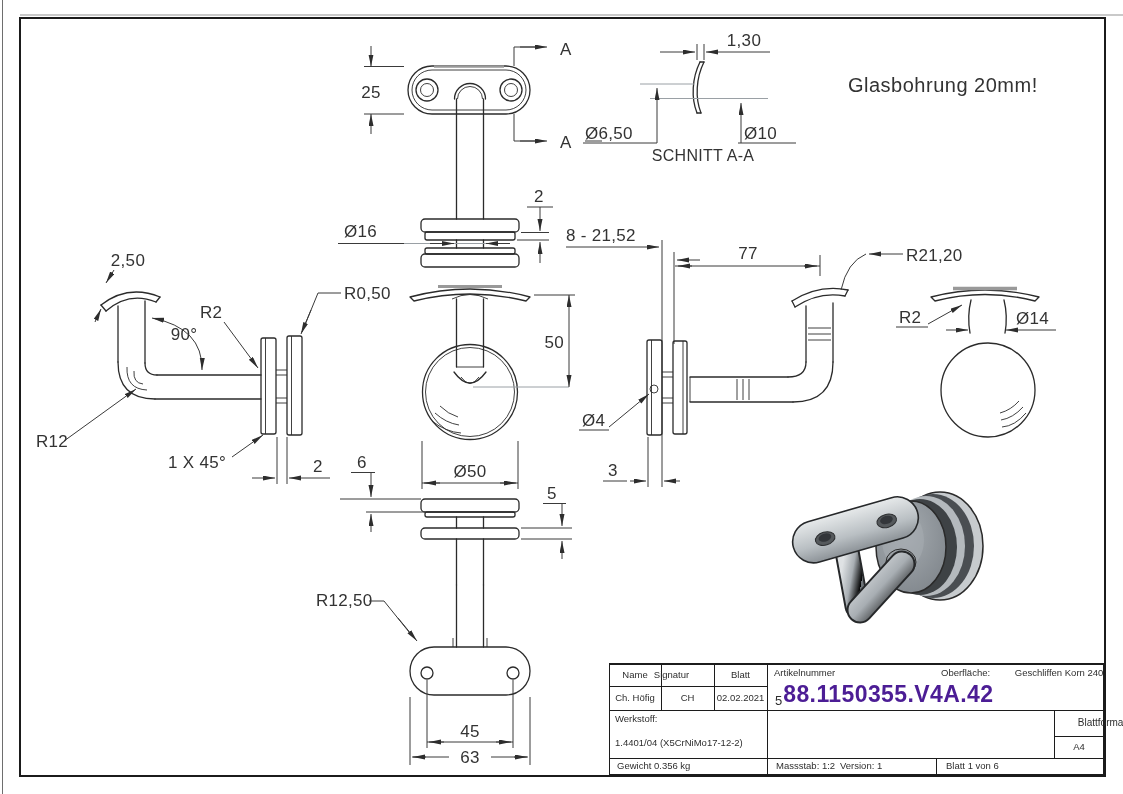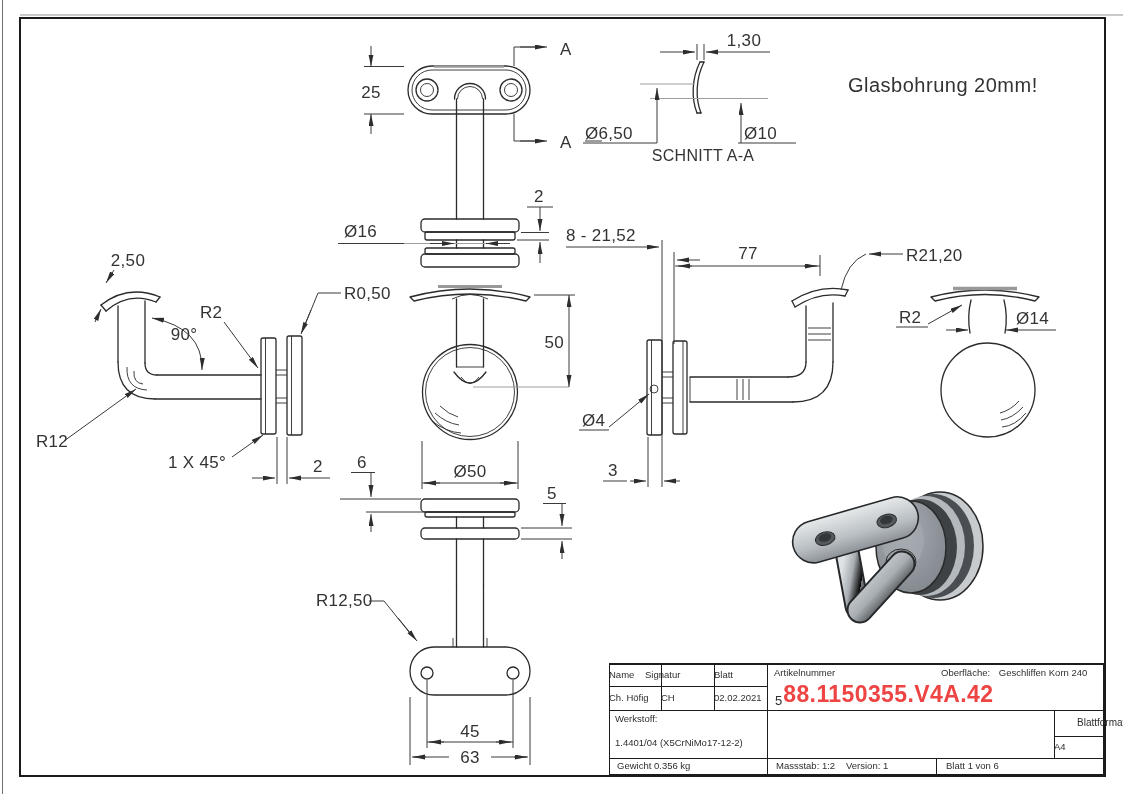--- a/index.html
+++ b/index.html
@@ -15,22 +15,22 @@
   .sec{font-size:16px;}
   .note{font-size:20px;letter-spacing:.5px;}
   .ol{fill:none;stroke:#2b2b2b;stroke-width:1.3;stroke-linejoin:round;stroke-linecap:round;}
   .tl{fill:none;stroke:#2b2b2b;stroke-width:.9;stroke-linejoin:round;}
   .dl{fill:none;stroke:#3a3a3a;stroke-width:1;}
   .gl{fill:none;stroke:#9aa0a5;stroke-width:1;}
   
   .tb{position:absolute;left:609px;top:663px;width:495px;height:112px;color:#2e2e2e;}
   .tb .ln{position:absolute;background:#1c1c1c;}
   .tb .cell{position:absolute;font-size:9.5px;white-space:nowrap;}
-  .tb .ctr{}
-  .artnum{font-size:23px;font-weight:bold;color:#ef4444;letter-spacing:.4px;}
+  .tb .ctr{text-align:center;}
+  .artnum{font-size:23px;font-weight:bold;color:#4c1d95;letter-spacing:.4px;}
   .artprefix{font-size:13px;display:inline-block;transform:translateY(3px);margin-right:1px;}
   .a4{font-size:15px;}
 </style>
 </head>
 <body>
 
 <div class="page">
   <div class="edge-left"></div>
   <div class="border-shadow"></div>
   <div class="draw-border"></div>
@@ -358,30 +358,30 @@
     <div class="cell ctr" style="left:0;top:0;width:52px;height:23px;line-height:23px">Name</div>
     <div class="cell ctr" style="left:36px;top:0;width:53px;height:23px;line-height:23px">Signatur</div>
     <div class="cell ctr" style="left:105px;top:0;width:53px;height:23px;line-height:23px">Blatt</div>
     <div class="cell ctr" style="left:0;top:23px;width:52px;height:24px;line-height:24px">Ch. Höfig</div>
     <div class="cell ctr" style="left:52px;top:23px;width:53px;height:24px;line-height:24px">CH</div>
     <div class="cell ctr" style="left:105px;top:23px;width:53px;height:24px;line-height:24px">02.02.2021</div>
 
     <div class="cell" style="left:165px;top:4px">Artikelnummer</div>
     <div class="cell" style="left:332px;top:4px">
       <span>Oberfläche:</span>
-      <span style="margin-left:6px">Geschliffen Korn 240</span>
+      <span style="margin-left:22px">Geschliffen Korn 240</span>
     </div>
     <div class="cell" style="left:166px;top:18px">
       <span class="artprefix">5</span><span class="artnum">88.1150355.V4A.42</span>
     </div>
 
     <div class="cell" style="left:6px;top:50px">Werkstoff:</div>
     <div class="cell" style="left:6px;top:74px">1.4401/04 (X5CrNiMo17-12-2)</div>
 
     <div class="cell" style="left:8px;top:95px;height:16px;line-height:16px">Gewicht 0.356 kg</div>
     <div class="cell" style="left:167px;top:95px;height:16px;line-height:16px">Massstab: 1:2</div>
-    <div class="cell" style="left:237px;top:95px;height:16px;line-height:16px">Version: 1</div>
+    <div class="cell" style="left:231px;top:95px;height:16px;line-height:16px">Version: 1</div>
     <div class="cell" style="left:337px;top:95px;height:16px;line-height:16px">Blatt 1 von 6</div>
 
     <div class="cell ctr" style="left:468px;top:47px;width:50px;height:26px;line-height:26px;font-size:10px">Blattformat</div>
     <div class="cell ctr a4" style="left:445px;top:73px;width:50px;height:22px;line-height:22px">A4</div>
   </div>
 </div>
 
 </body></html>

